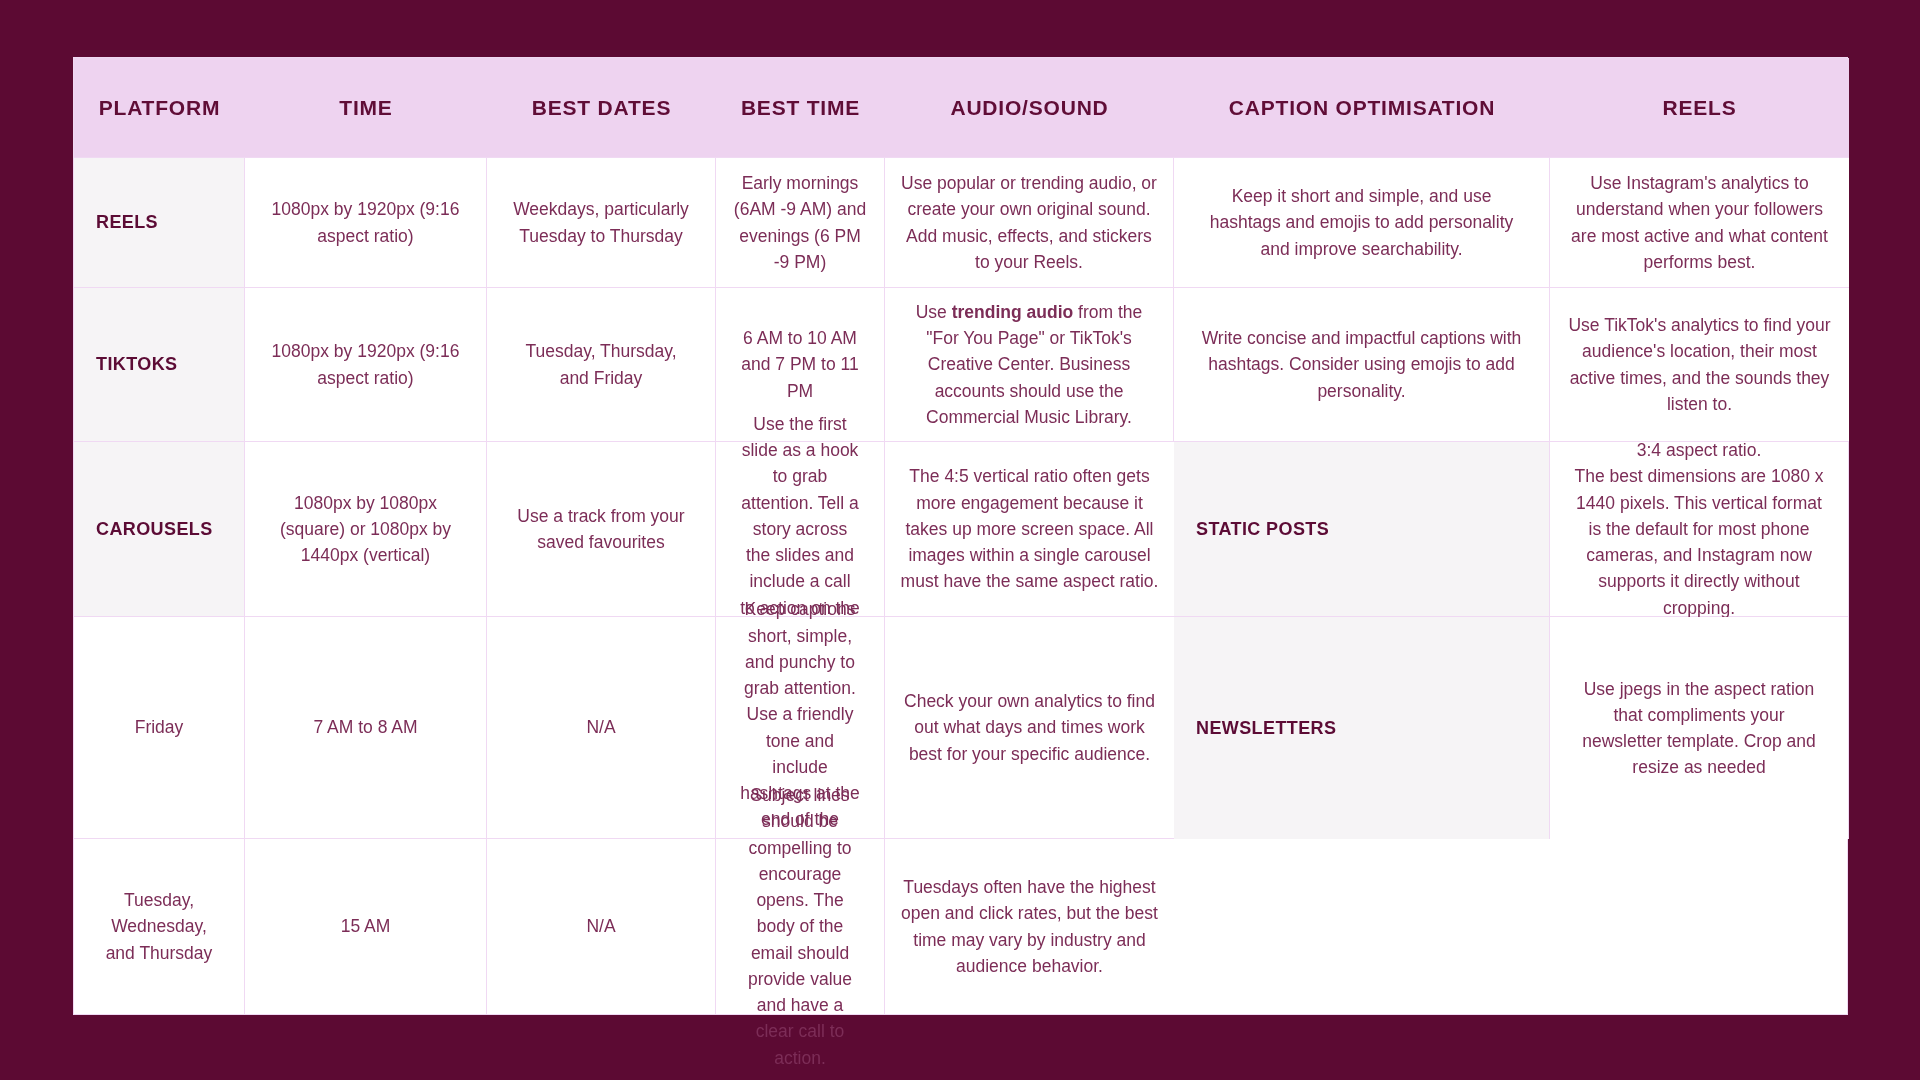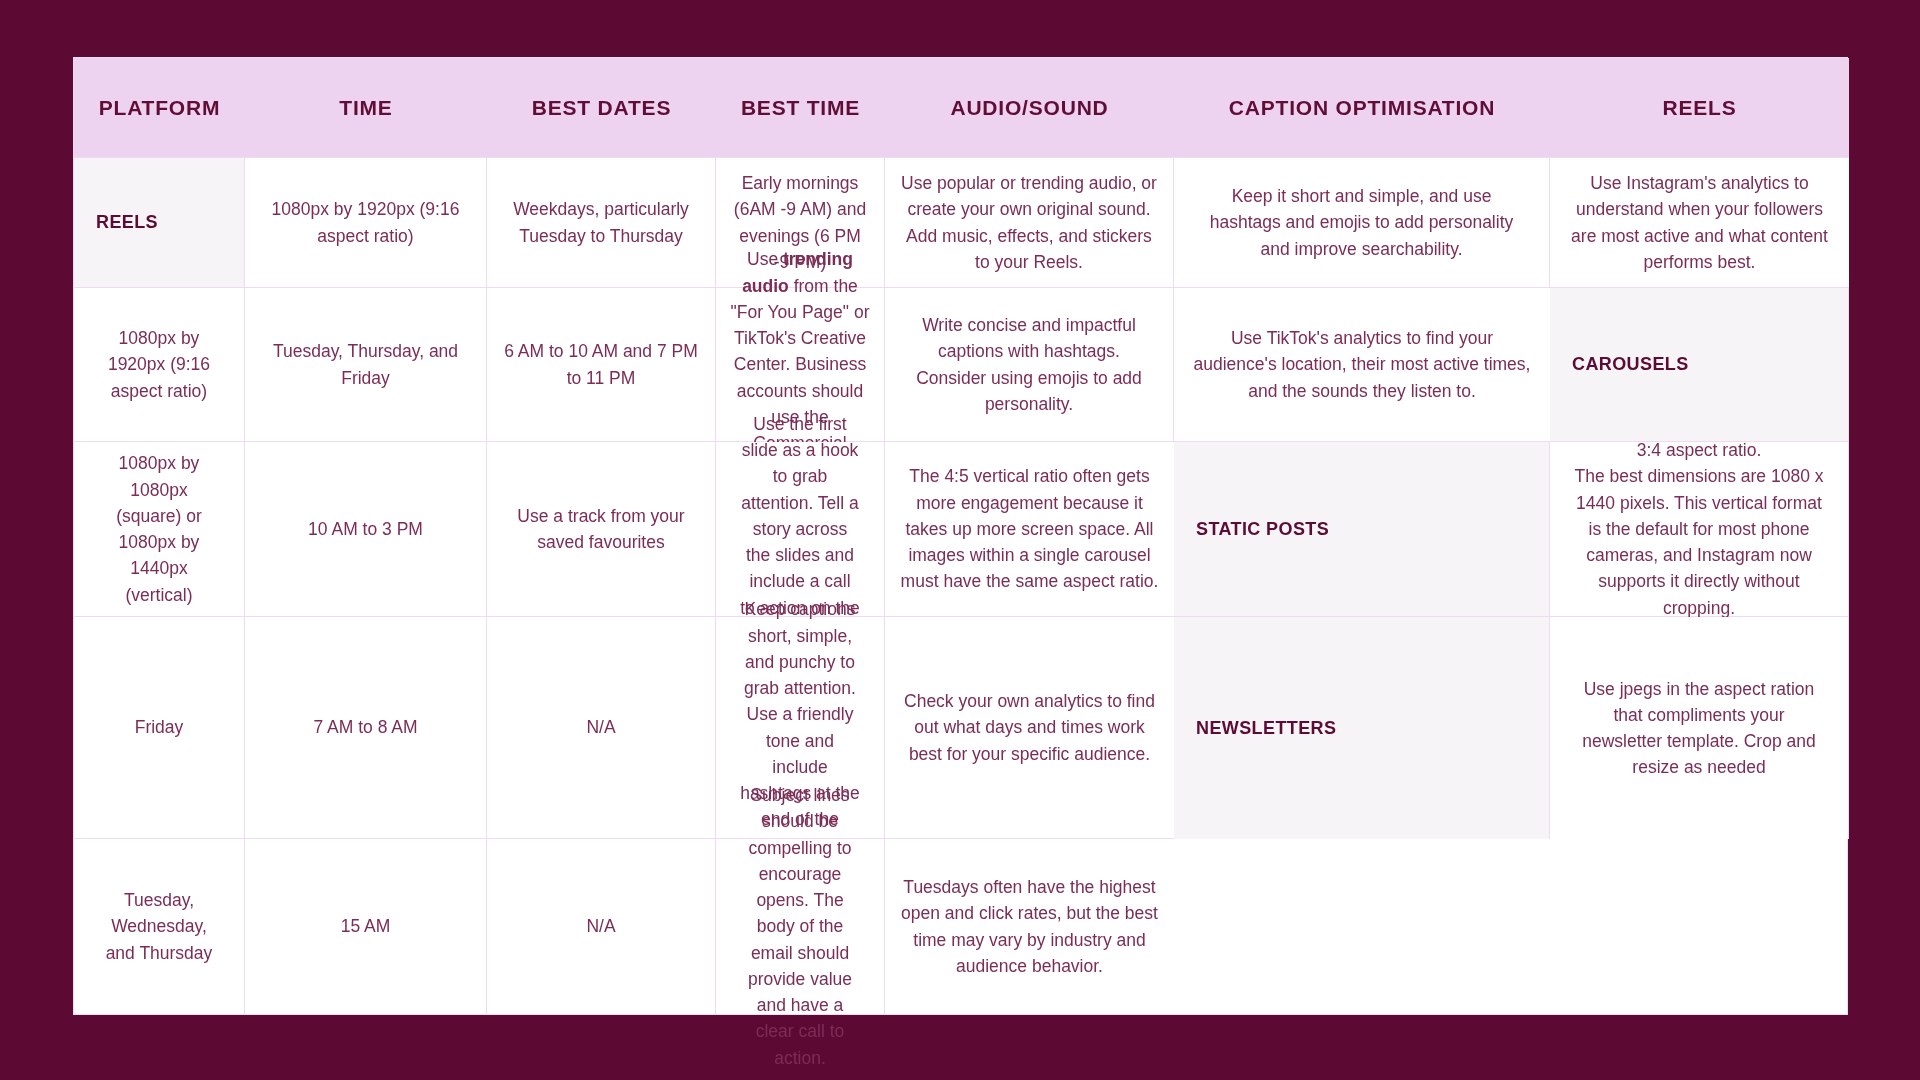--- a/index.html
+++ b/index.html
@@ -82,32 +82,32 @@
   <div class="cell hcell col7">REELS</div>
 
   <div class="cell pcell">REELS</div>
   <div class="cell">1080px by 1920px (9:16 aspect ratio)</div>
   <div class="cell">Weekdays, particularly Tuesday to Thursday</div>
   <div class="cell tight">Early mornings (6AM -9 AM) and evenings (6 PM -9 PM)</div>
   <div class="cell tight">Use popular or trending audio, or create your own original sound. Add music, effects, and stickers to your Reels.</div>
   <div class="cell roomy">Keep it short and simple, and use hashtags and emojis to add personality and improve searchability.</div>
   <div class="cell col7 tight">Use Instagram's analytics to understand when your followers are most active and what content performs best.</div>
 
+  <div class="cell pcell">TIKTOKS</div>
   <div class="cell">1080px by 1920px (9:16 aspect ratio)</div>
   <div class="cell">Tuesday, Thursday, and Friday</div>
   <div class="cell tight">6 AM to 10 AM and 7 PM to 11 PM</div>
   <div class="cell tight">
       <div><span>Use </span><b>trending audio</b><span> from the "For You Page" or TikTok's Creative Center. Business accounts should use the Commercial Music Library.</span></div>
     </div>
   <div class="cell roomy">Write concise and impactful captions with hashtags. Consider using emojis to add personality.</div>
   <div class="cell col7 tight">Use TikTok's analytics to find your audience's location, their most active times, and the sounds they listen to.</div>
 
   <div class="cell pcell">CAROUSELS</div>
   <div class="cell">1080px by 1080px (square) or 1080px by 1440px (vertical)</div>
-  <div class="cell tight">10 AM to 3 PM</div>
   <div class="cell tight">Use a track from your saved favourites</div>
   <div class="cell roomy">Use the first slide as a hook to grab attention. Tell a story across the slides and include a call to action on the last slide.</div>
   <div class="cell col7 tight">The 4:5 vertical ratio often gets more engagement because it takes up more screen space. All images within a single carousel must have the same aspect ratio.</div>
 
   <div class="cell pcell">STATIC POSTS</div>
   <div class="cell">
     <div>3:4 aspect ratio.</div>
     <div>The best dimensions are 1080 x 1440 pixels. This vertical format is the default for most phone cameras, and Instagram now supports it directly without cropping.</div>
   </div>
   <div class="cell">Friday</div>

